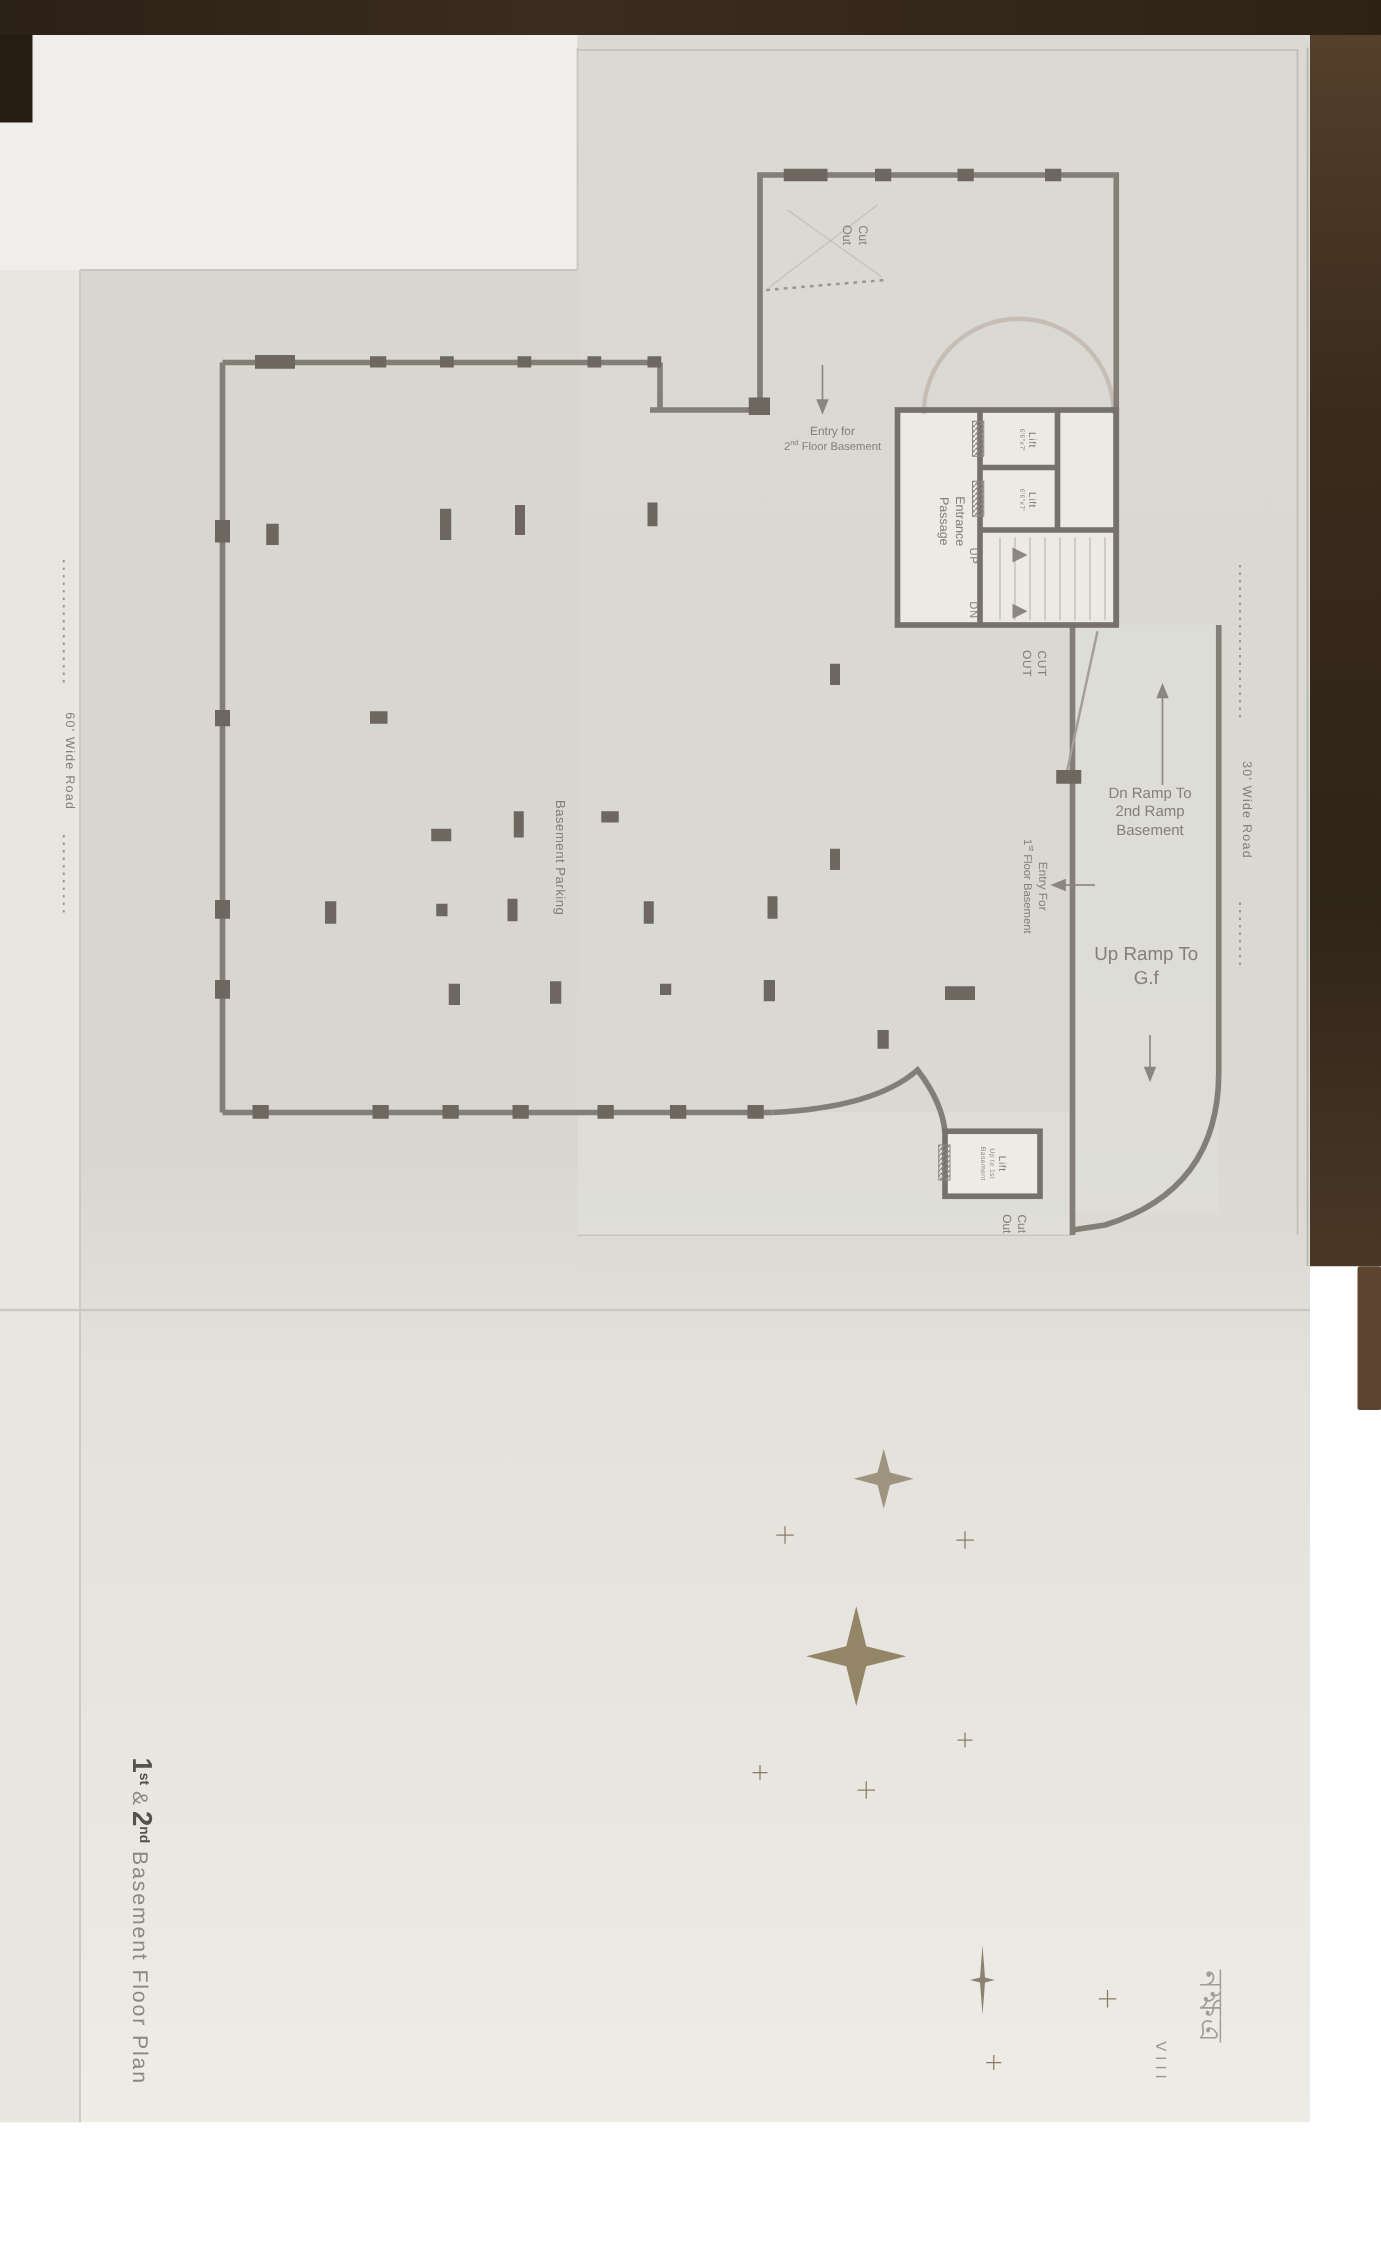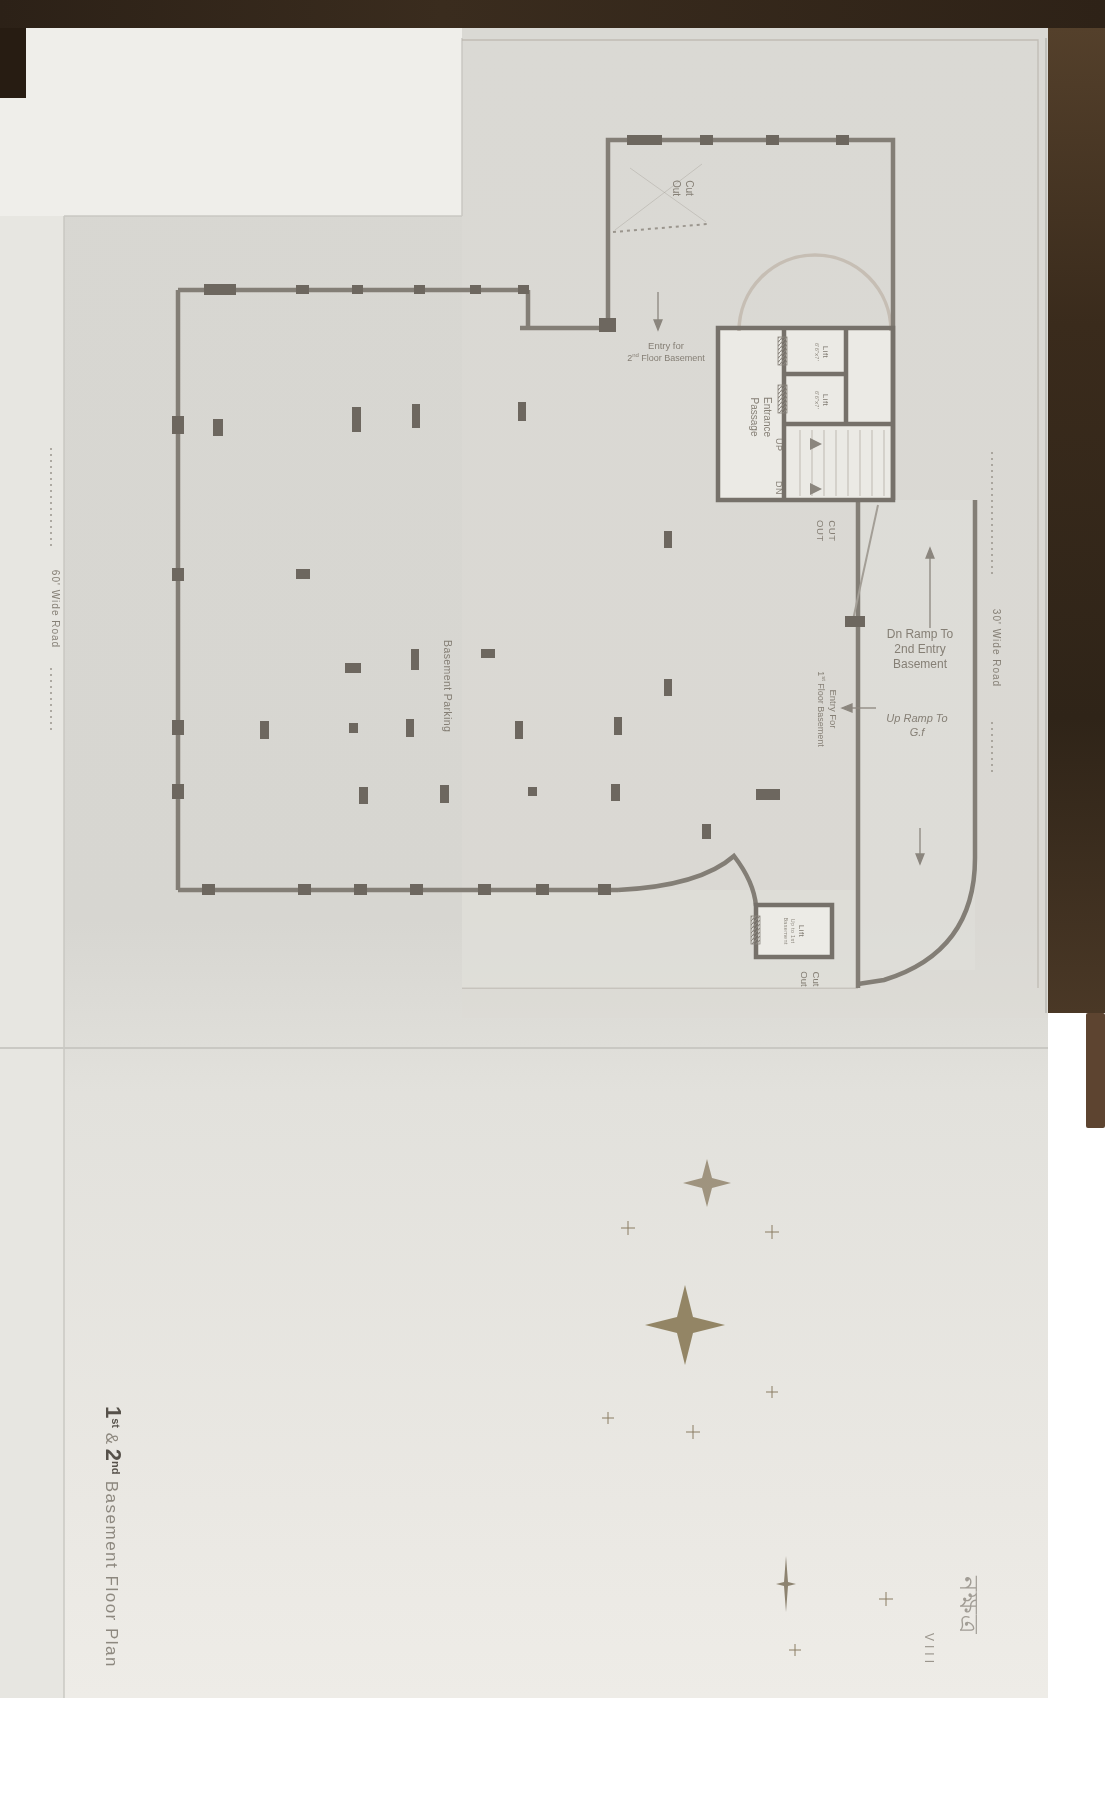--- a/index.html
+++ b/index.html
@@ -243,25 +243,25 @@
 
   <div class="vtext nw" style="left:454px;top:640px;width:92px;font-size:10.5px;letter-spacing:.4px;">Basement Parking</div>
 
   <div class="vtext ctr" style="left:839px;top:655px;width:108px;font-size:9.5px;">
     <div>Entry For</div>
     <div style="font-size:9px;"><span>1</span><sup style="font-size:6px;">st</sup><span> Floor Basement</span></div>
   </div>
 
   <div class="htext ctr" style="left:872px;top:627px;width:96px;font-size:12px;">
     <div>Dn Ramp To</div>
-    <div>2nd Entry</div>
+    <div>2nd Ramp</div>
     <div>Basement</div>
   </div>
 
-  <div class="htext ctr" style="left:874px;top:712px;width:86px;font-size:11px;font-style:italic;">
+  <div class="htext ctr" style="left:874px;top:755px;width:86px;font-size:15px;">
     <div>Up Ramp To</div>
     <div>G.f</div>
   </div>
 
   <div class="vtext ctr nw" style="left:1002px;top:578px;width:140px;font-size:10px;letter-spacing:1px;">30' Wide Road</div>
   <div class="vtext ctr nw" style="left:61px;top:553px;width:112px;font-size:10px;letter-spacing:1px;">60' Wide Road</div>
 
   <div class="vtext ctr" style="left:806px;top:909px;width:44px;">
     <div class="liftlbl">Lift</div>
     <div class="dim">Up to 1st</div>

